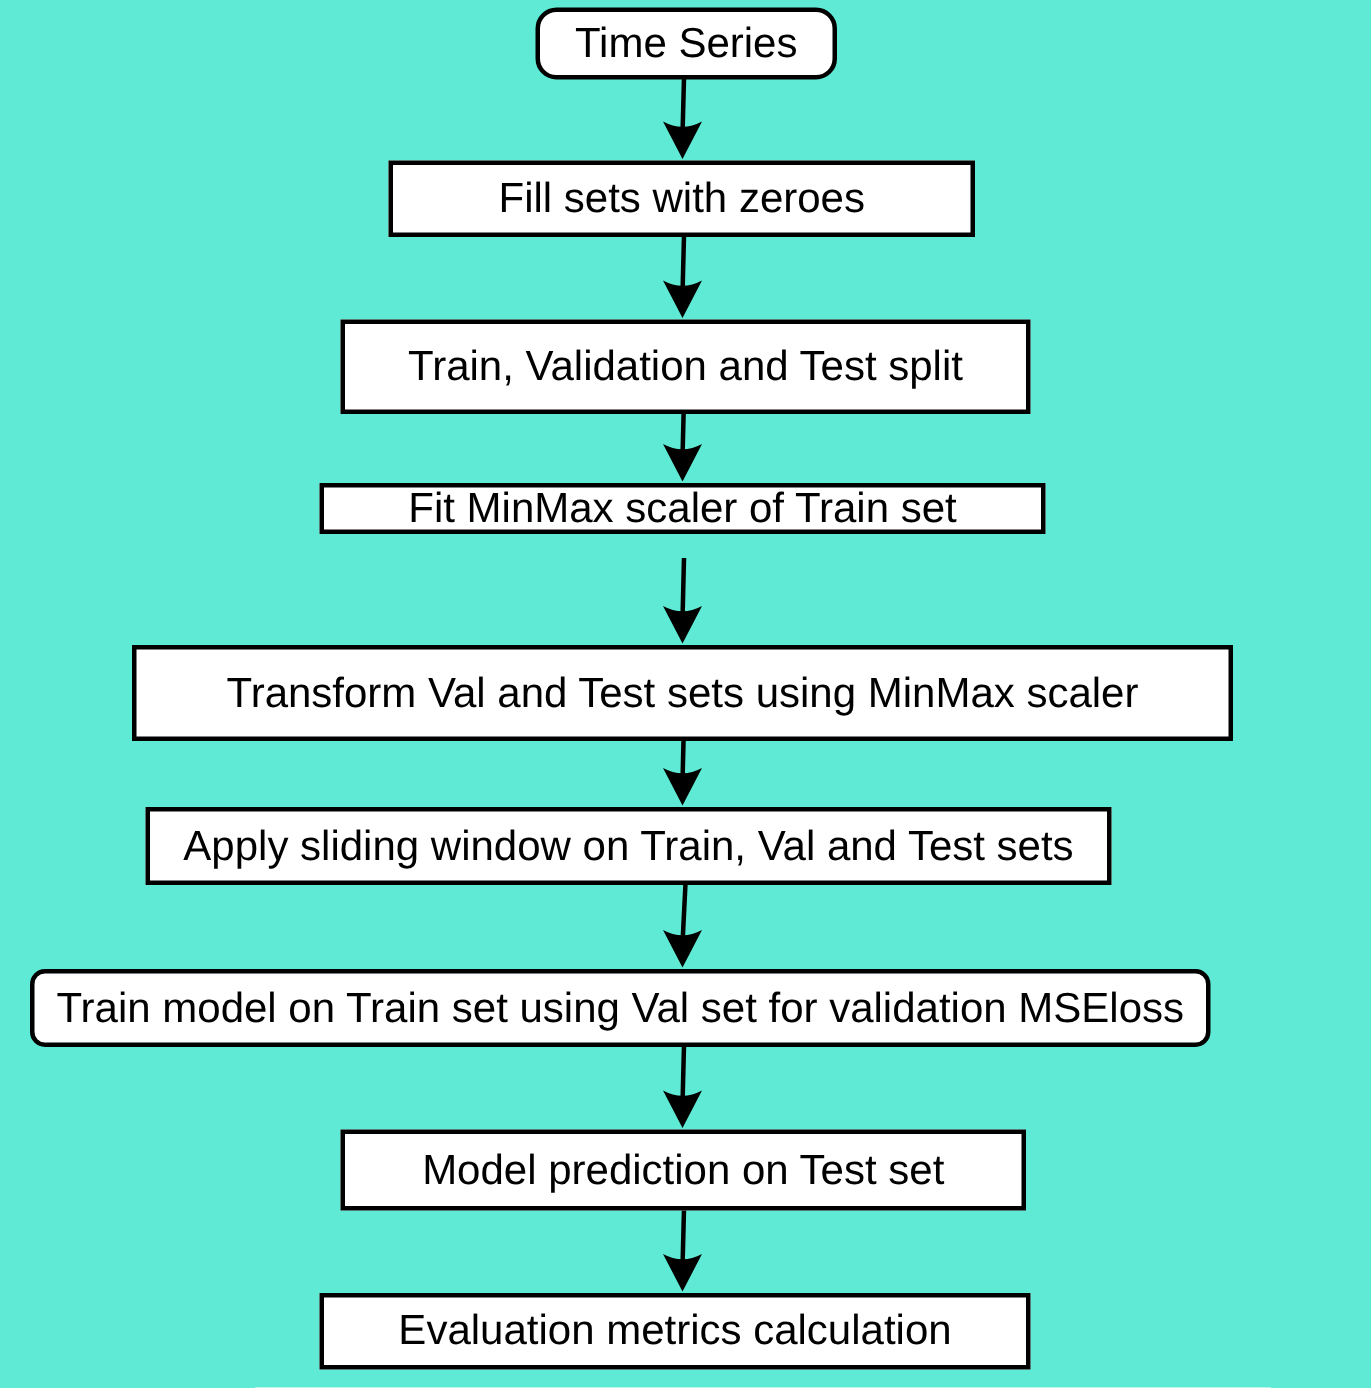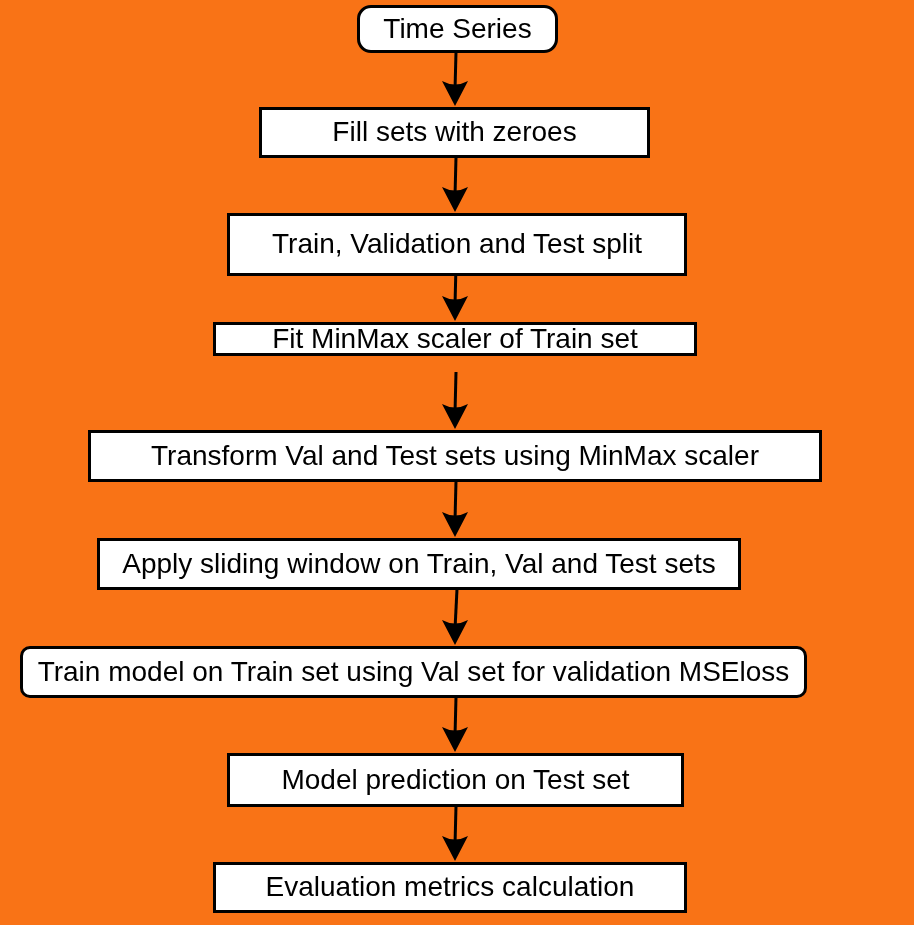--- a/index.html
+++ b/index.html
@@ -4,21 +4,21 @@
 <style>
   html, body {
     margin: 0;
     padding: 0;
     background: #ffffff;
   }
   .canvas {
     position: relative;
     width: 914px;
     height: 925px;
-    background: #f97316;
+    background: #5eead4;
     font-family: "Liberation Sans", "DejaVu Sans", sans-serif;
     overflow: hidden;
   }
   .edges {
     position: absolute;
     left: 0;
     top: 0;
     width: 914px;
     height: 925px;
   }
@@ -35,21 +35,21 @@
     font-size: 28px;
     line-height: 1.1;
     white-space: nowrap;
   }
   .rounded { border-radius: 14px; }
   
   .n1 { left: 357px; top:   5px; width: 201px; height: 48px; }
   .n2 { left: 259px; top: 107px; width: 391px; height: 51px; }
   .n3 { left: 227px; top: 213px; width: 460px; height: 63px; }
   .n4 { left: 213px; top: 322px; width: 484px; height: 34px; }
-  .n5 { left:  88px; top: 430px; width: 734px; height: 52px; }
+  .n5 { left:  88px; top: 430px; width: 734px; height: 64px; }
   .n6 { left:  97px; top: 538px; width: 644px; height: 52px; }
   .n7 { left:   20px; top: 646px; width: 787px; height: 52px; border-radius: 10px; }
   .n8 { left: 227px; top: 753px; width: 457px; height: 54px; }
   .n9 { left: 213px; top: 862px; width: 474px; height: 51px; }
   .edge-line { stroke: #000000; stroke-width: 3; }
   .edge-head { fill: #000000; stroke: none; }
 </style>
 </head>
 <body>
 

